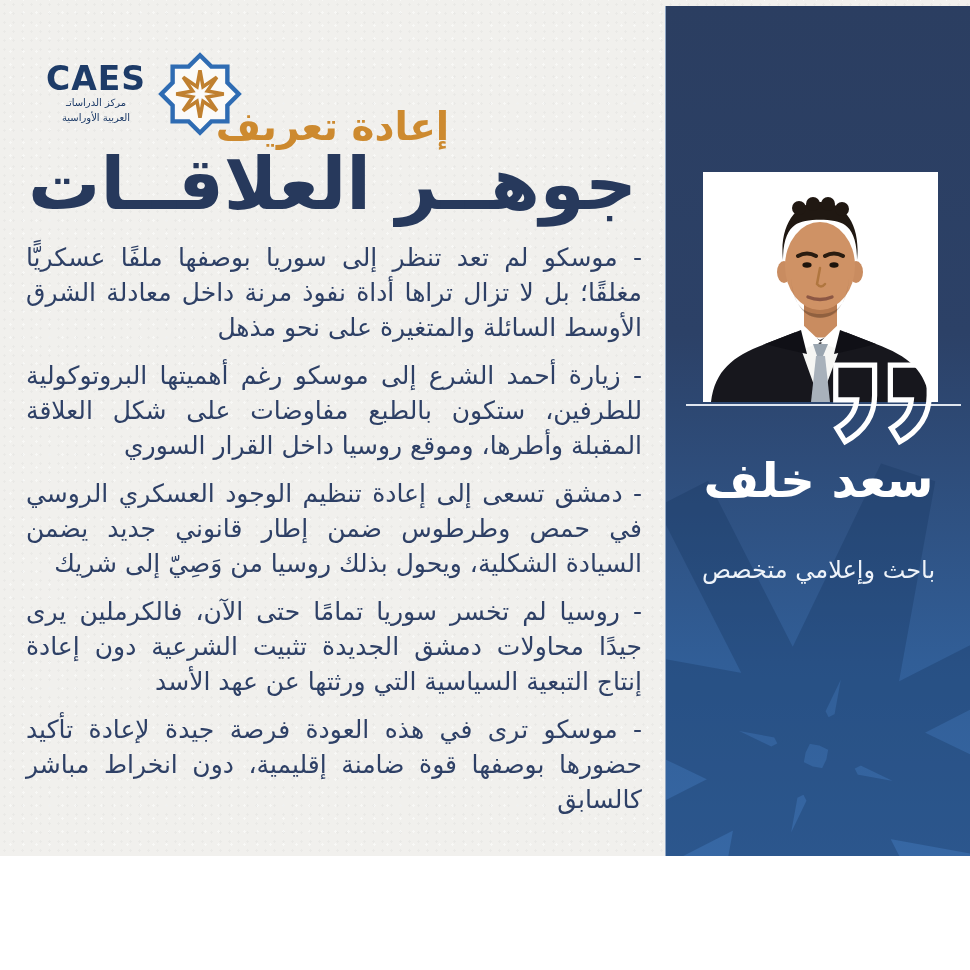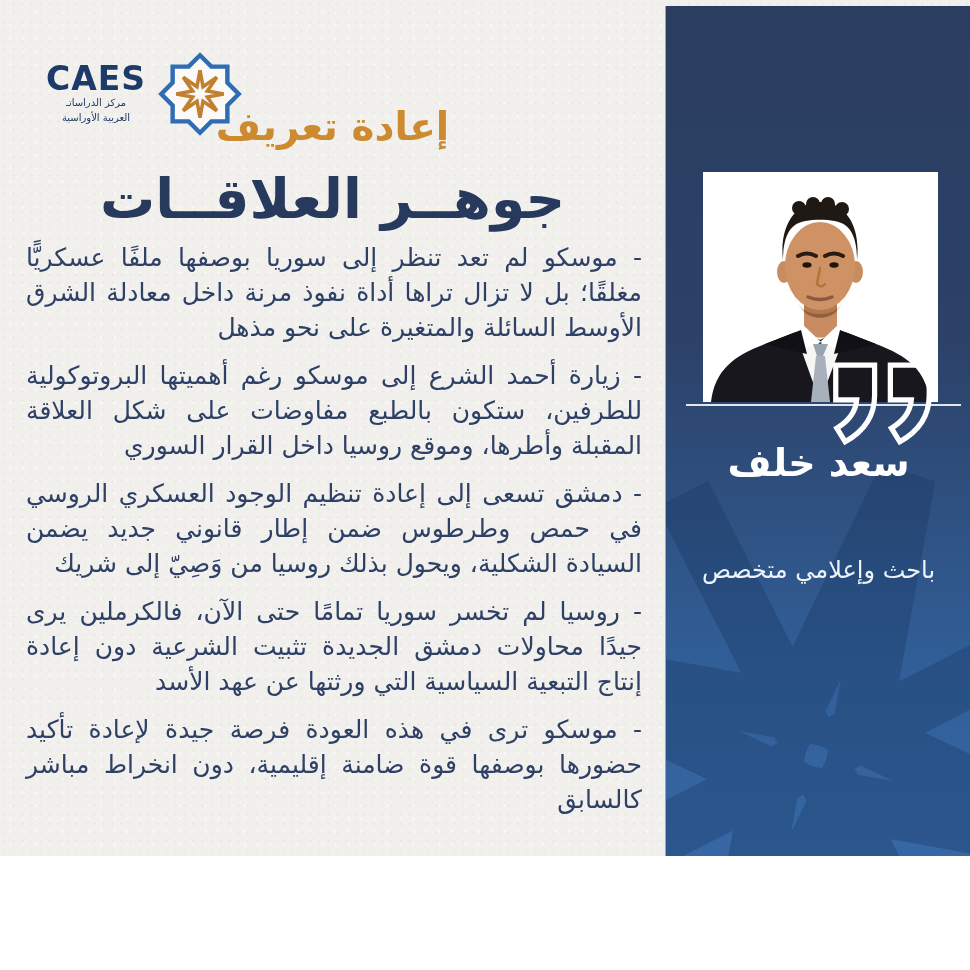--- a/index.html
+++ b/index.html
@@ -15,41 +15,41 @@
   }
   
   .logo{position:absolute;left:46px;top:50px;display:flex;align-items:center;gap:10px;}
   .wordmark{display:flex;flex-direction:column;align-items:center;}
   .wordmark .acronym{font-size:33px;font-weight:bold;color:#1d3b68;letter-spacing:1px;line-height:32px;}
   .wordmark .ar1,.wordmark .ar2{font-size:10px;font-weight:normal;color:#1d3b68;line-height:15px;direction:rtl;}
   .emblem{width:88px;height:88px;}
   
   .headline{position:absolute;top:104px;left:0;width:665px;text-align:center;direction:rtl;}
   .kicker{font-size:39px;font-weight:bold;color:#cd8a2f;line-height:46px;}
-  .main-title{font-size:55px;font-weight:bold;color:#27395c;line-height:62px;margin-top:18px;}
+  .main-title{font-size:72px;font-weight:bold;color:#27395c;line-height:62px;margin-top:3px;}
   
   .points{
     position:absolute;top:240px;left:26px;width:616px;
     direction:rtl;text-align:justify;text-align-last:right;
     font-size:25px;line-height:35px;color:#2e4066;
   }
   .points p{margin:0 0 13px 0;}
   
   .sidebar{
     position:absolute;left:665px;top:6px;width:305px;height:964px;overflow:hidden;
     background:linear-gradient(180deg,#2b3e61 0%,#2c4167 34%,#315e97 68%,#3a6dac 100%);
     border-left:1px solid #8fa6c4;
   }
   .watermark{position:absolute;left:-170px;top:430px;width:640px;height:640px;opacity:0.33;transform:rotate(18deg);}
   .photo{position:absolute;left:37px;top:166px;width:235px;height:230px;background:#fff;}
   .photo svg{display:block;}
   .divider{position:absolute;left:20px;right:10px;top:398px;height:2px;background:rgba(240,244,250,0.92);}
   .quotes{position:absolute;left:158px;top:356px;width:118px;height:84px;}
-  .expert-name{position:absolute;top:435px;left:0;width:100%;text-align:center;
-    font-size:38px;font-weight:bold;color:#ffffff;direction:rtl;}
+  .expert-name{position:absolute;top:446px;left:0;width:100%;text-align:center;
+    font-size:48px;font-weight:bold;color:#ffffff;direction:rtl;}
   .expert-role{position:absolute;top:502px;left:0;width:100%;text-align:center;
     font-size:24px;line-height:34px;color:#eef3f9;direction:rtl;margin-top:45px;}
 </style>
 </head>
 <body>
 
 <div id="canvas">
 
   <div class="logo">
     <div class="wordmark">

